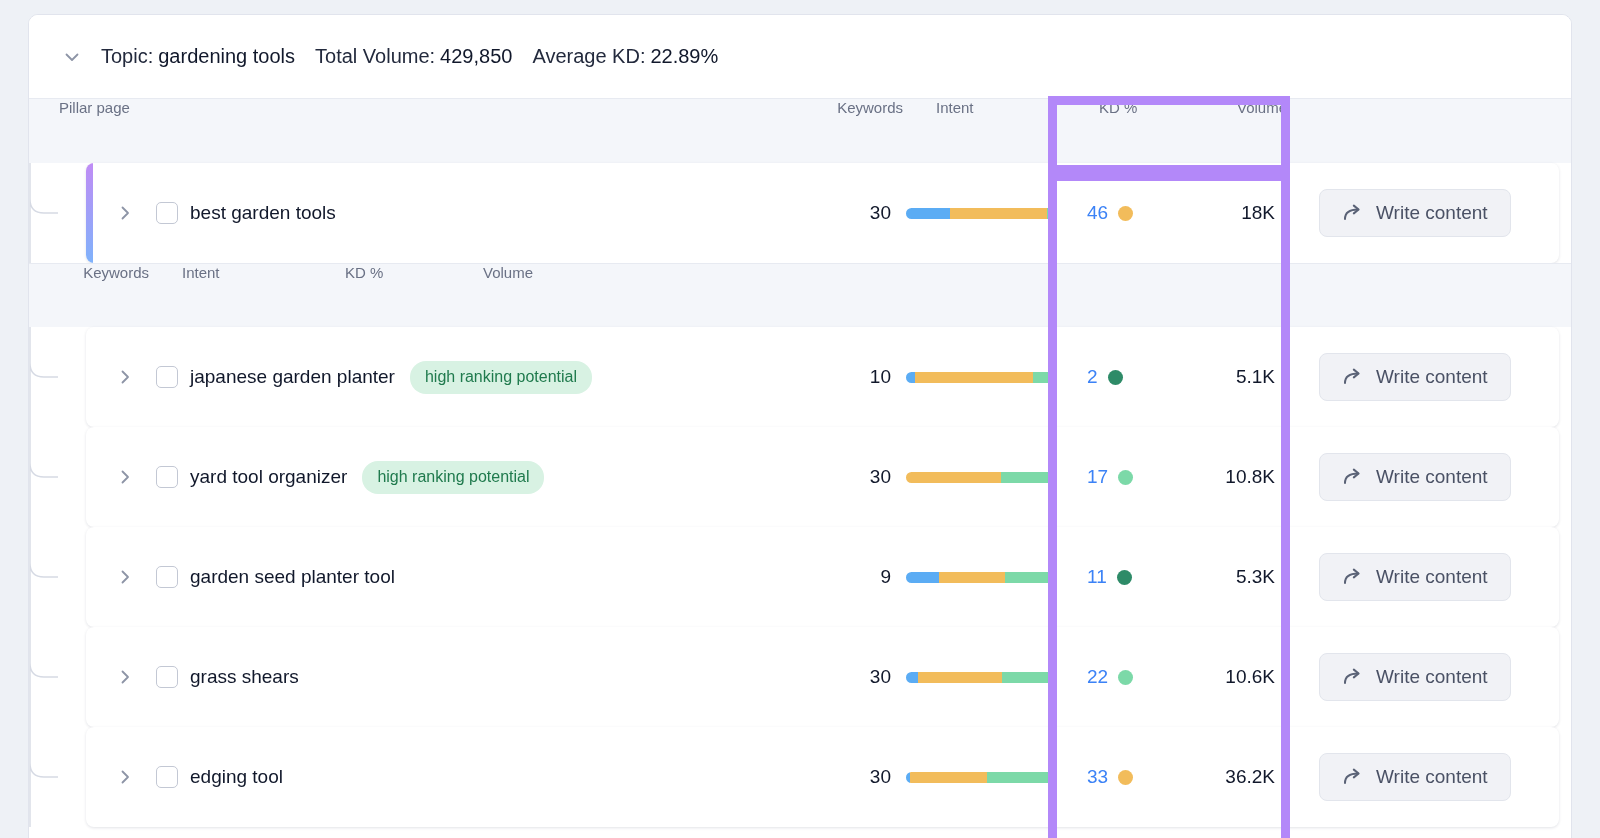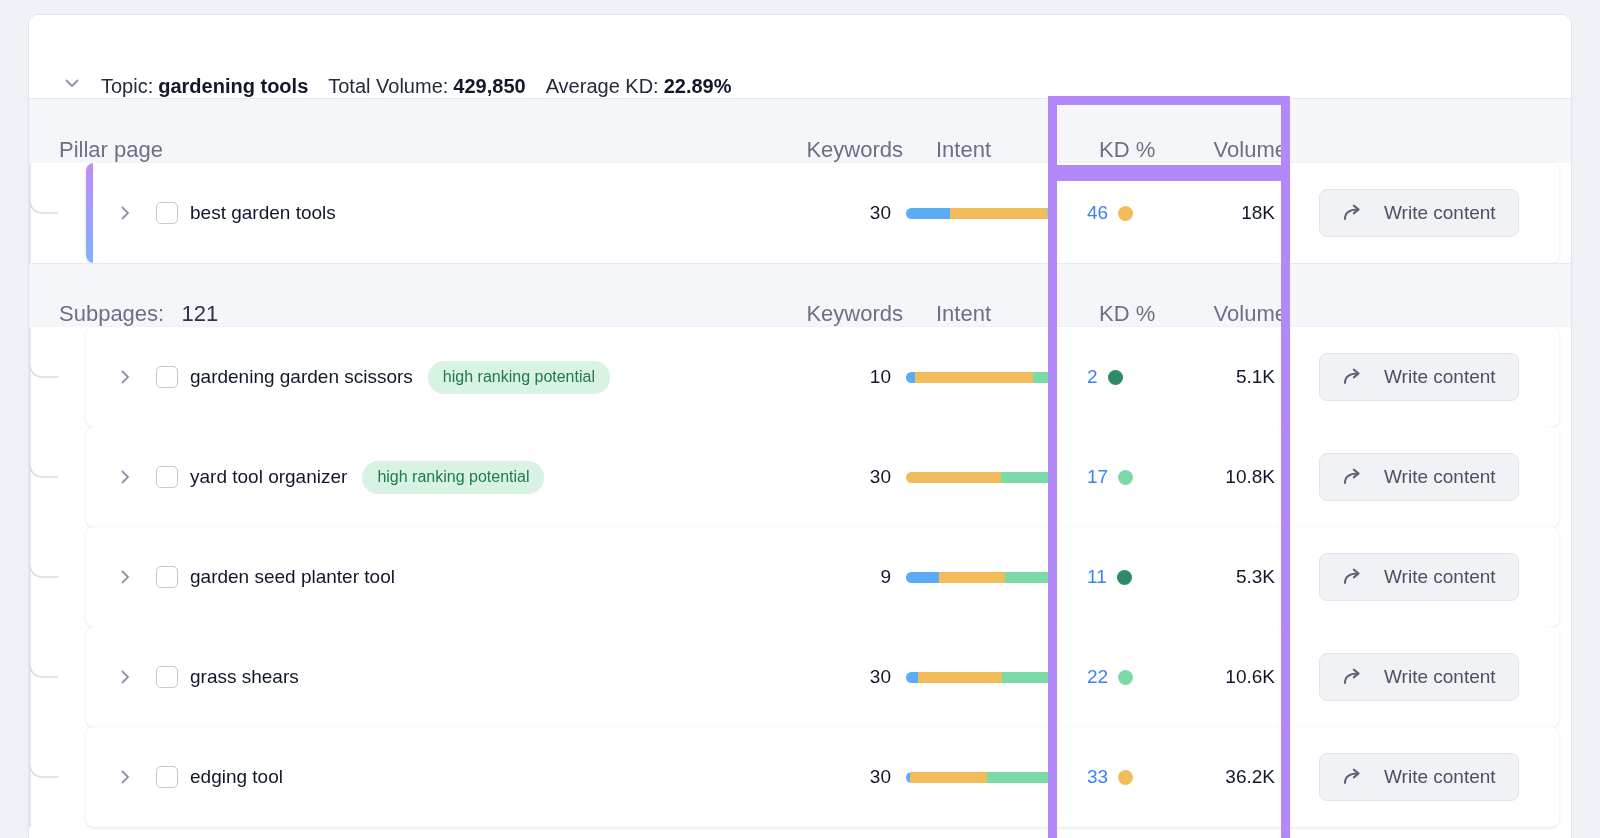--- a/index.html
+++ b/index.html
@@ -32,52 +32,52 @@
     background: #ffffff;
     border: 1px solid #e1e4ed;
     border-radius: 10px;
     overflow: hidden;
   }
 
   
   .topic-header {
     height: 84px;
     display: flex;
-    align-items: flex-end;
+    align-items: center;
     padding-left: 28px;
     background: #ffffff;
     border-bottom: 1px solid #e7eaf1;
     font-size: 20px;
     color: #232a3d;
   }
   .chevron-toggle {
     width: 30px;
     height: 30px;
     display: flex;
     align-items: center;
     justify-content: center;
     margin-right: 14px;
     cursor: pointer;
   }
   .chevron-toggle svg { display: block; }
 
   .topic-text { display: flex; align-items: baseline; white-space: nowrap; }
   .topic-text .lbl { color: #232a3d; font-weight: 400; }
-  .topic-text .val { color: #11182b; font-weight: 700; }
+  .topic-text .val { color: #11182b; font-weight: 400; }
   .gap-lg { display: inline-block; width: 20px; }
   .sp { display: inline-block; width: 5px; }
 
   
   .col-header {
     position: relative;
     height: 64px;
     background: #f4f6fa;
     display: flex;
-    align-items: flex-end;
-    font-size: 22px;
+    align-items: flex-start;
+    font-size: 15px;
     color: #6a7185;
   }
   .col-header.sub { border-top: 1px solid #e7eaf1; }
 
   .ch-title { padding-left: 30px; flex: 1; }
   .ch-title .count { color: #2b3348; }
 
   .ch-keywords { width: 120px; text-align: right; }
   .ch-intent   { width: 60px; text-align: left; padding-left: 33px; }
   .ch-spacer   { width: 118px; }
@@ -217,21 +217,21 @@
     display: flex;
     align-items: center;
     justify-content: flex-start;
     padding-left: 28px;
     flex: none;
   }
 
   .write-btn {
     display: inline-flex;
     align-items: center;
-    gap: 20px;
+    gap: 12px;
     background: #f1f2f6;
     border: 1px solid #e2e5ec;
     border-radius: 8px;
     height: 48px;
     padding: 0 22px;
     font-size: 19px;
     color: #4a5165;
     cursor: pointer;
     white-space: nowrap;
     font-family: "Liberation Sans", sans-serif;
@@ -343,43 +343,38 @@
               </button>
             </div>
           </div>
         </div>
         <svg class="tree" width="80" height="100">
           <path d="M1 0 L1 100 M1 36 Q1 50 15 50 L29 50 " stroke="#d6dae4" stroke-width="1.4" fill="none"></path>
         </svg>
       </div>
 
     <div class="col-header sub">
-      <div class="ch-title">
-        <span>Subpages:</span>
-        <span class="sp"></span>
-        <span class="count">121</span>
-      </div>
       <div class="ch-keywords">Keywords</div>
       <div class="ch-intent">Intent</div>
       <div class="ch-spacer"></div>
       <div class="ch-kd">KD %</div>
       <div class="ch-volume">Volume</div>
       <div class="ch-action"></div>
     </div>
 
     <div class="rows" id="subpage-rows">
         <div class="row-wrap">
           <div class="row">
             <div class="row-chevron">
               <svg width="18" height="18" viewBox="0 0 18 18" fill="none">
                 <path d="M6.5 3.5 L12 9 L6.5 14.5" stroke="#8d94a6" stroke-width="1.8" stroke-linecap="round" stroke-linejoin="round"></path>
               </svg>
             </div>
             <div class="row-checkbox"></div>
-            <div class="row-name">gardening garden scissors</div>
+            <div class="row-name">japanese garden planter</div>
             <div class="badge">high ranking potential</div>
             <div class="row-filler"></div>
             <div class="cell-keywords">10</div>
             <div class="cell-intent">
               <div class="intent-bar">
                 <div class="seg-i seg-navigational" style="width:6%"></div>
                 <div class="seg-i seg-commercial" style="width:80%"></div>
                 <div class="seg-i seg-transactional" style="width:14%"></div>
               </div>
             </div>

